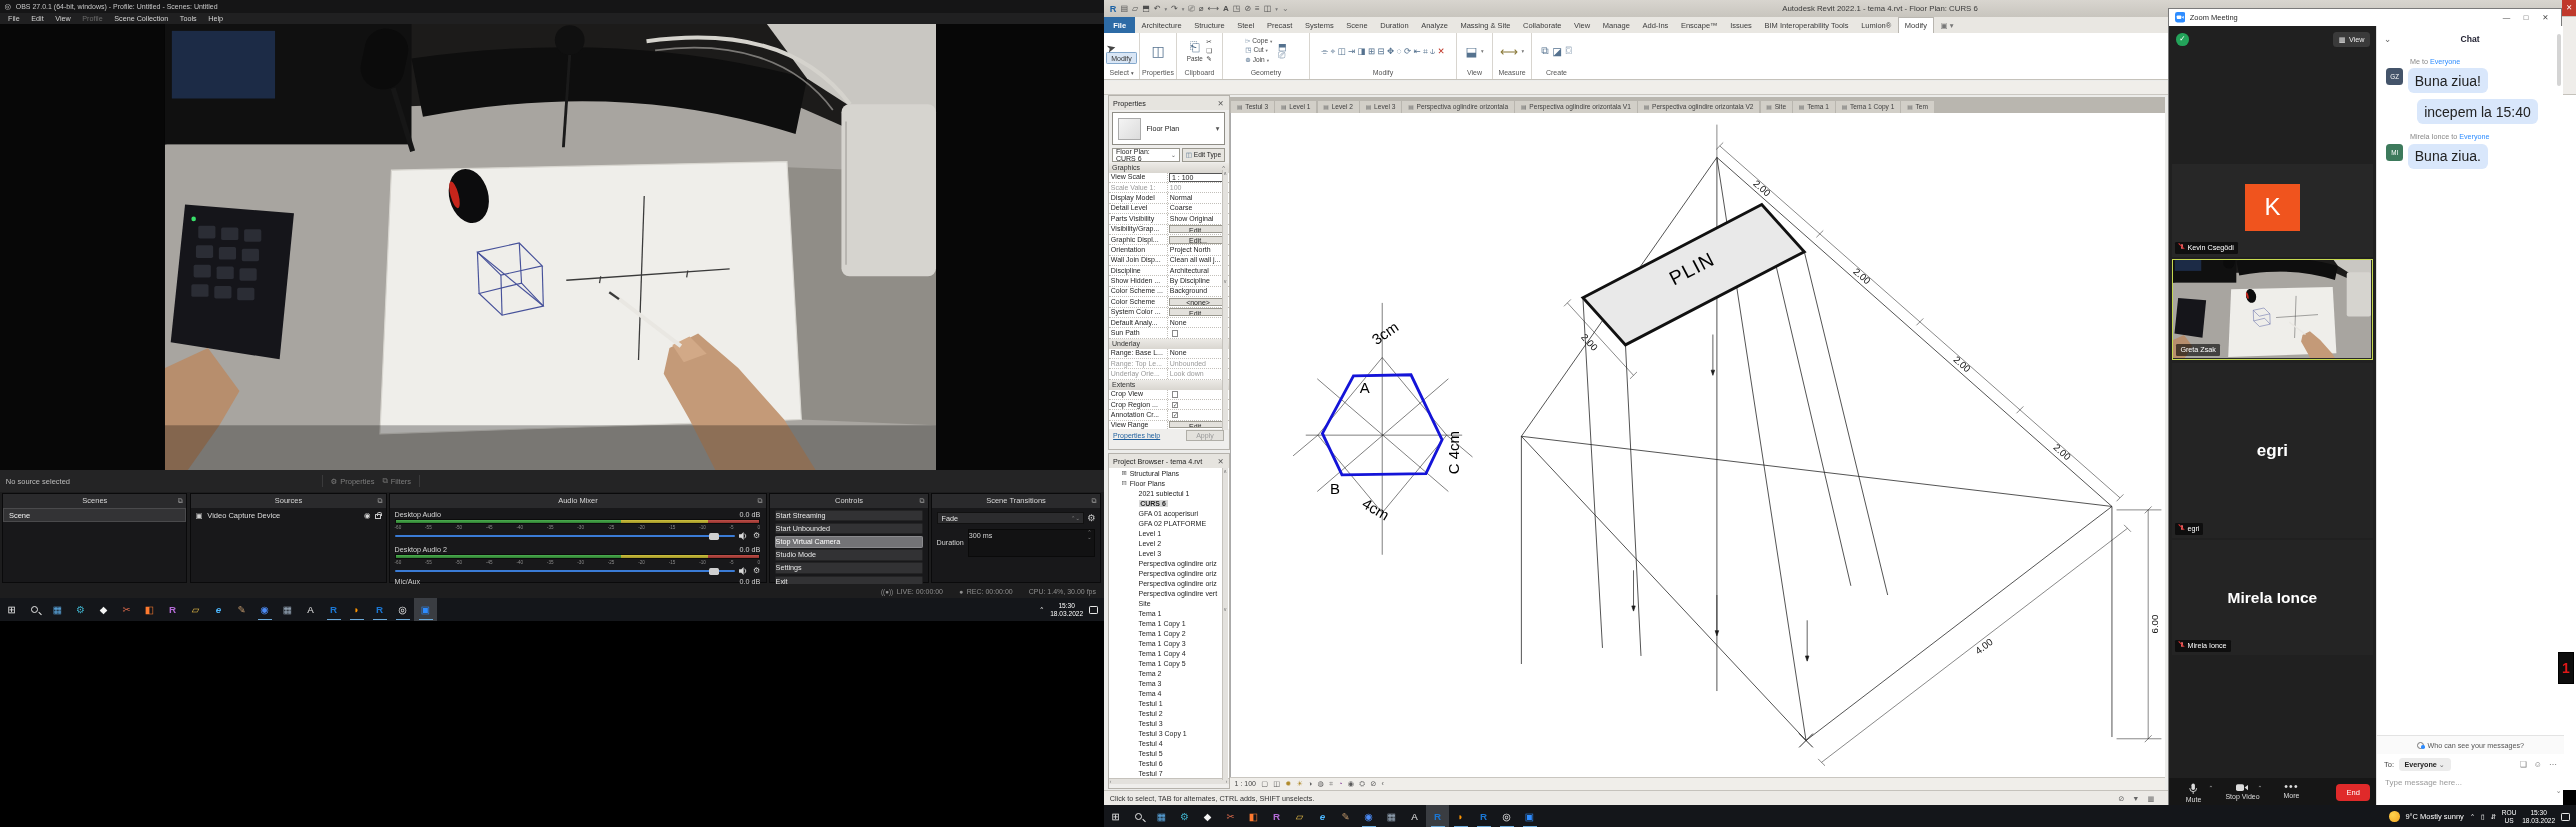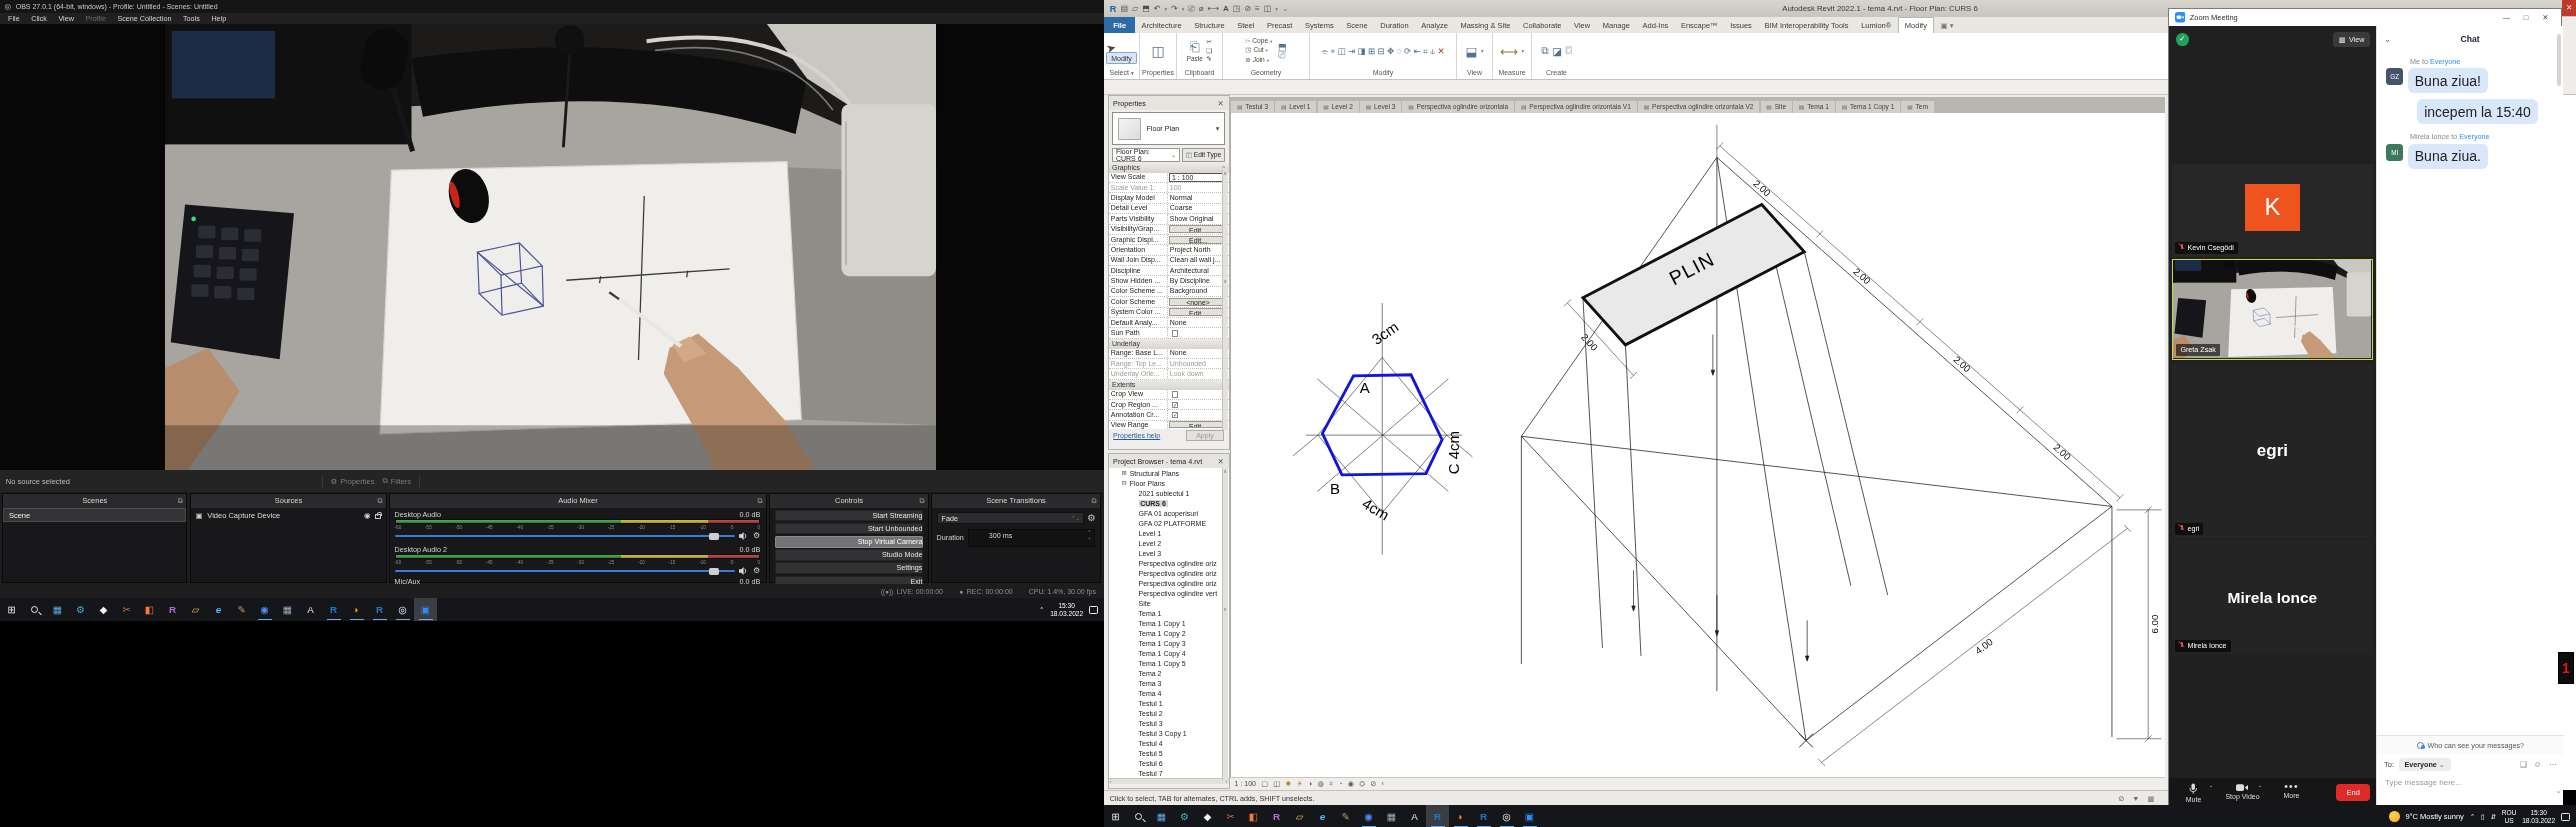--- a/index.html
+++ b/index.html
@@ -31,21 +31,21 @@
   .meter{height:5.2px;margin-top:1.2px;display:flex;border:0.6px solid #0c0c0c}
   .meter i{display:block;height:100%}
   .mg{width:62%;background:linear-gradient(#4caf50,#2f7d32)}
   .my{width:24%;background:linear-gradient(#cfc23e,#9f9428)}
   .mr{width:14%;background:linear-gradient(#c0504a,#93332e)}
   .ticks{display:flex;justify-content:space-between;font-size:4.6px;color:#8a8a8a;height:5.8px;margin-top:0.6px}
   .sld{gap:4.6px;height:9.2px;margin-top:0.6px}
   .track{flex:1;height:2.3px;background:#3a7bd5;border-radius:1.2px;position:relative}
   .knob{position:absolute;right:16px;top:-2.3px;width:9.2px;height:7px;background:#cfcfcf;border-radius:1.7px}
   .gear{color:#d0d0d0;font-size:8px}
-  .cbtn{display:block;width:calc(100% - 9.2px);margin:1.7px 4.6px;height:11.5px;background:#323234;border:0.6px solid #232324;color:#e8e8e8;font-size:7.2px;text-align:right;line-height:10.4px;border-radius:1.2px}
+  .cbtn{display:block;width:calc(100% - 9.2px);margin:1.7px 4.6px;height:11.5px;background:#323234;border:0.6px solid #232324;color:#e8e8e8;font-size:7.2px;text-align:left;line-height:10.4px;border-radius:1.2px}
   .cbtn.lit{background:#737376;border-color:#8a8a8d;color:#fff}
   .obs-status{top:584px;left:0;width:1104px;height:14.4px;display:flex;align-items:center;justify-content:flex-end;gap:16px;font-size:7px;color:#8f8f8f;padding-right:8px;background:#1d1d1e}
 
   
   .tbar{background:#14161a;display:flex;align-items:center}
   #tb1{left:0;top:598px;width:1104px;height:23px}
   #tb2{left:1104px;top:805px;width:1472px;height:23px;z-index:40}
   .tico{width:23px;height:23px;display:flex;align-items:center;justify-content:center;font-size:9.8px;color:#e8e8e8;position:relative}
   .tico.on::after{content:"";position:absolute;bottom:0.6px;left:4.6px;width:14px;height:1.7px;background:#6ca9d8}
   .tico.hl{background:#3a3d42}
@@ -147,21 +147,21 @@
 </head>
 <body>
 
 <div class="a" id="obs">
   <div class="obs-title">
     <span style="font-size:7.5px">◎</span>
     <span>OBS 27.0.1 (64-bit, windows) - Profile: Untitled - Scenes: Untitled</span>
   </div>
   <div class="obs-menu">
     <span>File</span>
-    <span>Click</span>
+    <span>Edit</span>
     <span>View</span>
     <span class="dis">Profile</span>
     <span>Scene Collection</span>
     <span>Tools</span>
     <span>Help</span>
   </div>
 
   <div class="a obs-prev">
 
     <svg class="a" style="left:164px;top:0" width="773" height="446" viewBox="0 0 1345 778">
@@ -347,21 +347,21 @@
   </div>
 
   <div class="dock" style="left:931px;width:170px">
     <div class="dock-h"><span>Scene Transitions</span><span class="dock-pop">⧉</span></div>
     <div class="f" style="margin:3.5px 4.6px 0;gap:2.9px">
       <span style="flex:1;height:12.6px;background:#2c2c2e;border:0.6px solid #111;font-size:7.2px;line-height:11.5px;padding:0 4px;color:#e4e4e4;position:relative"><span>Fade</span><span style="position:absolute;right:3.5px;color:#9a9a9a;font-size:5.2px">⌃⌄</span></span>
       <span class="gear" style="font-size:9.2px">⚙</span>
     </div>
     <div class="f" style="margin:4.6px 4.6px 0;gap:4px;font-size:7.2px;color:#d5d5d5">
       <span>Duration</span>
-      <span style="flex:1;height:18px;background:#121213;border:0.6px solid #0a0a0a;line-height:11.5px;padding:0 20px;position:relative"><span>300 ms</span><span style="position:absolute;right:2.9px;top:0;color:#9a9a9a;font-size:5.2px;line-height:5.8px">⌃<br>⌄</span></span>
+      <span style="flex:1;height:28px;background:#121213;border:0.6px solid #0a0a0a;line-height:11.5px;padding:0 0;position:relative"><span>300 ms</span><span style="position:absolute;right:2.9px;top:0;color:#9a9a9a;font-size:5.2px;line-height:5.8px">⌃<br>⌄</span></span>
     </div>
   </div>
 
   <div class="a obs-status">
     <span class="f" style="gap:3.5px">
         <span style="font-size:6.3px">((●))</span>
         <span>LIVE: 00:00:00</span>
       </span>
     <span class="f" style="gap:3.5px">
         <span>●</span>

